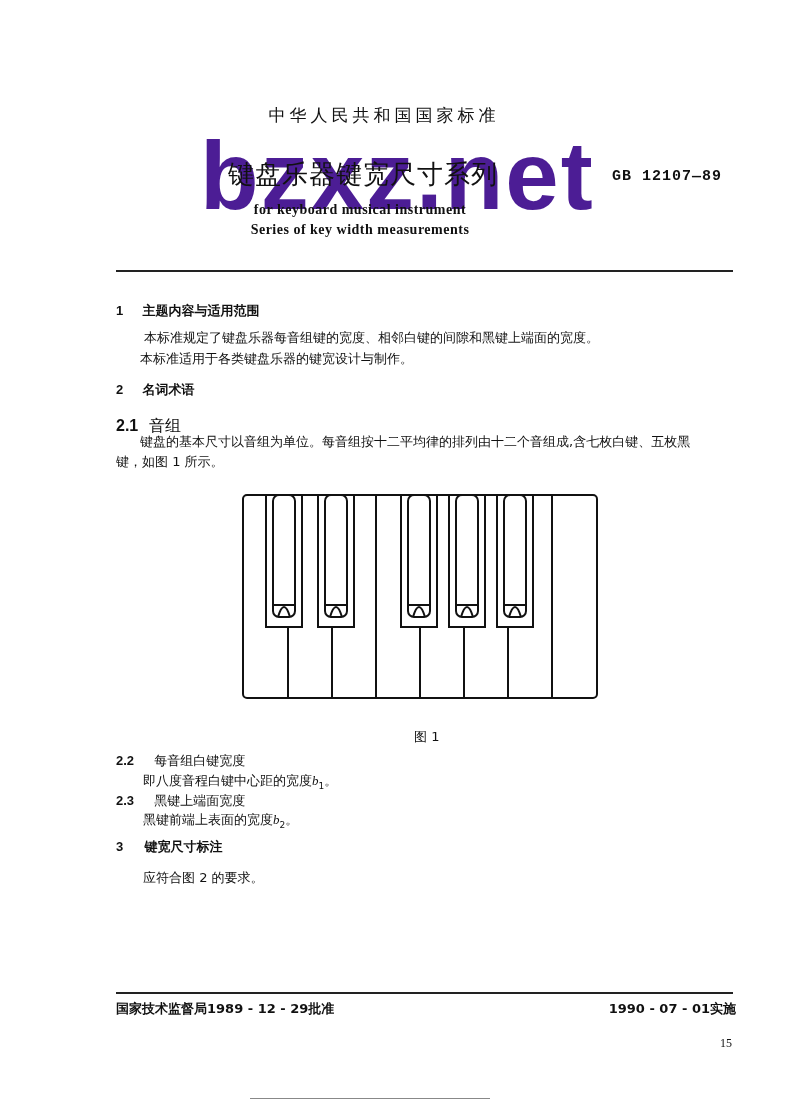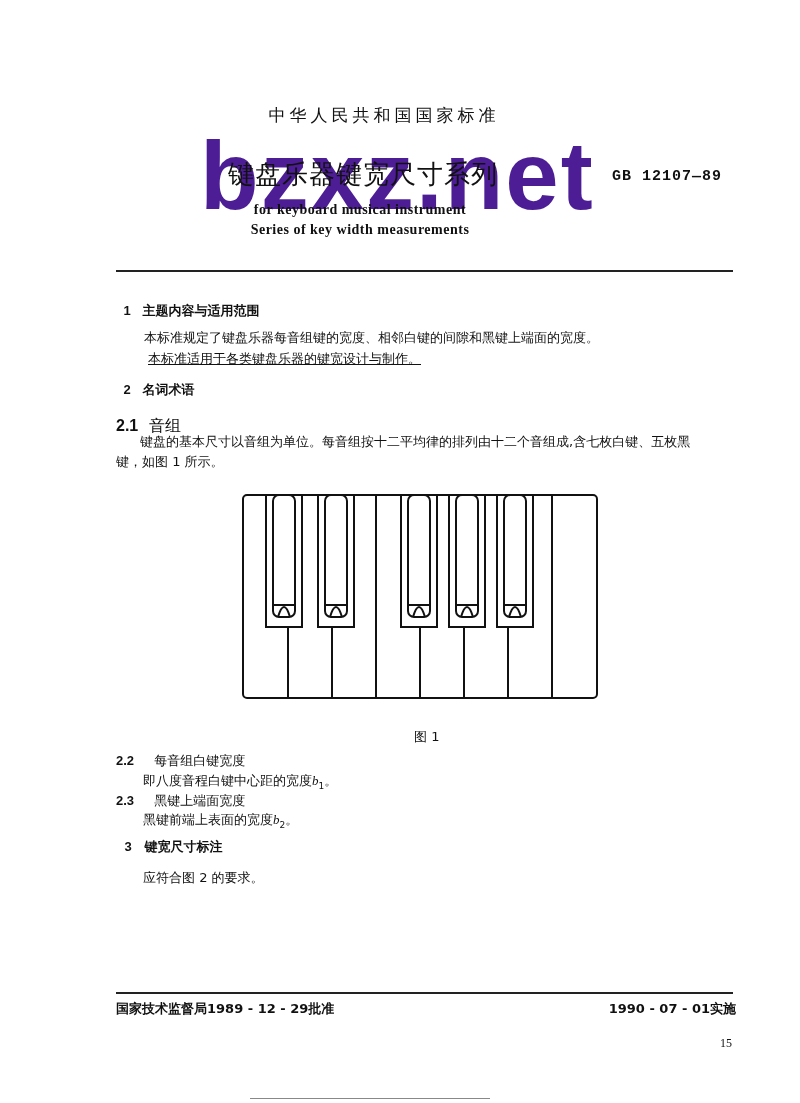--- a/index.html
+++ b/index.html
@@ -7,21 +7,21 @@
          font-family:"DejaVu Sans", sans-serif; color:#111; }
   .abs { position:absolute; }
   .watermark { left:200px; top:128px; font-family:"Liberation Sans", sans-serif; font-weight:bold;
                font-size:96px; color:#4c1d95; letter-spacing:2px; z-index:0; line-height:1; }
   .z { z-index:1; }
   .std-header { left:0; width:768px; top:104px; text-align:center; font-size:17px; letter-spacing:4px; }
   .title-cn { left:228px; top:157px; font-size:26px; letter-spacing:1px; }
   .gb { left:612px; top:168px; font-family:"Liberation Mono", monospace; font-weight:bold; font-size:15px; letter-spacing:1px; }
   .title-en { left:200px; top:200px; width:320px; text-align:center; font-family:"Liberation Serif", serif; font-weight:bold; font-size:14px; line-height:20px; letter-spacing:0.5px; }
   .rule { left:116px; width:617px; height:2px; background:#222; }
-  .h { font-size:13px; font-weight:bold;text-align:center; }
+  .h { font-size:13px; font-weight:bold; }
   .num { font-family:"Liberation Sans", sans-serif; font-weight:bold; display:inline-block; }
   .p { font-size:13px; line-height:20px; }
   .caption { left:414px; top:728px; font-size:13px; }
   .footer-left { left:116px; top:1000px; font-size:13px; font-weight:bold; }
   .footer-right { right:64px; top:1000px; font-size:13px; font-weight:bold;margin-left:14px; }
   .pagenum { right:68px; top:1036px; font-family:Liberation Serif, serif; font-size:12px; }
   .bottom-line { left:250px; width:240px; top:1098px; height:1px; background:#888; }
 </style>
 </head>
 <body>
@@ -36,21 +36,21 @@
   <div>Series of key width measurements</div>
 </div>
 
 <div class="abs z rule" style="top:270px;"></div>
 
 <div class="abs z h" style="left:116px; top:302px;">
   <span class="num" style="width:22px;">1</span>
   <span>主题内容与适用范围</span>
 </div>
 <div class="abs z p" style="left:144px; top:328px;">本标准规定了键盘乐器每音组键的宽度、相邻白键的间隙和黑键上端面的宽度。</div>
-<div class="abs z p" style="left:148px; top:349px;text-decoration:underline;">本标准适用于各类键盘乐器的键宽设计与制作。</div>
+<div class="abs z p" style="left:140px; top:349px;">本标准适用于各类键盘乐器的键宽设计与制作。</div>
 
 <div class="abs z h" style="left:116px; top:381px;">
   <span class="num" style="width:22px;">2</span>
   <span>名词术语</span>
 </div>
 
 <div class="abs z" style="left:116px; top:416px; font-size:16px;">
   <span class="num" style="width:28px;">2.1</span>
   <span>音组</span>
 </div>

